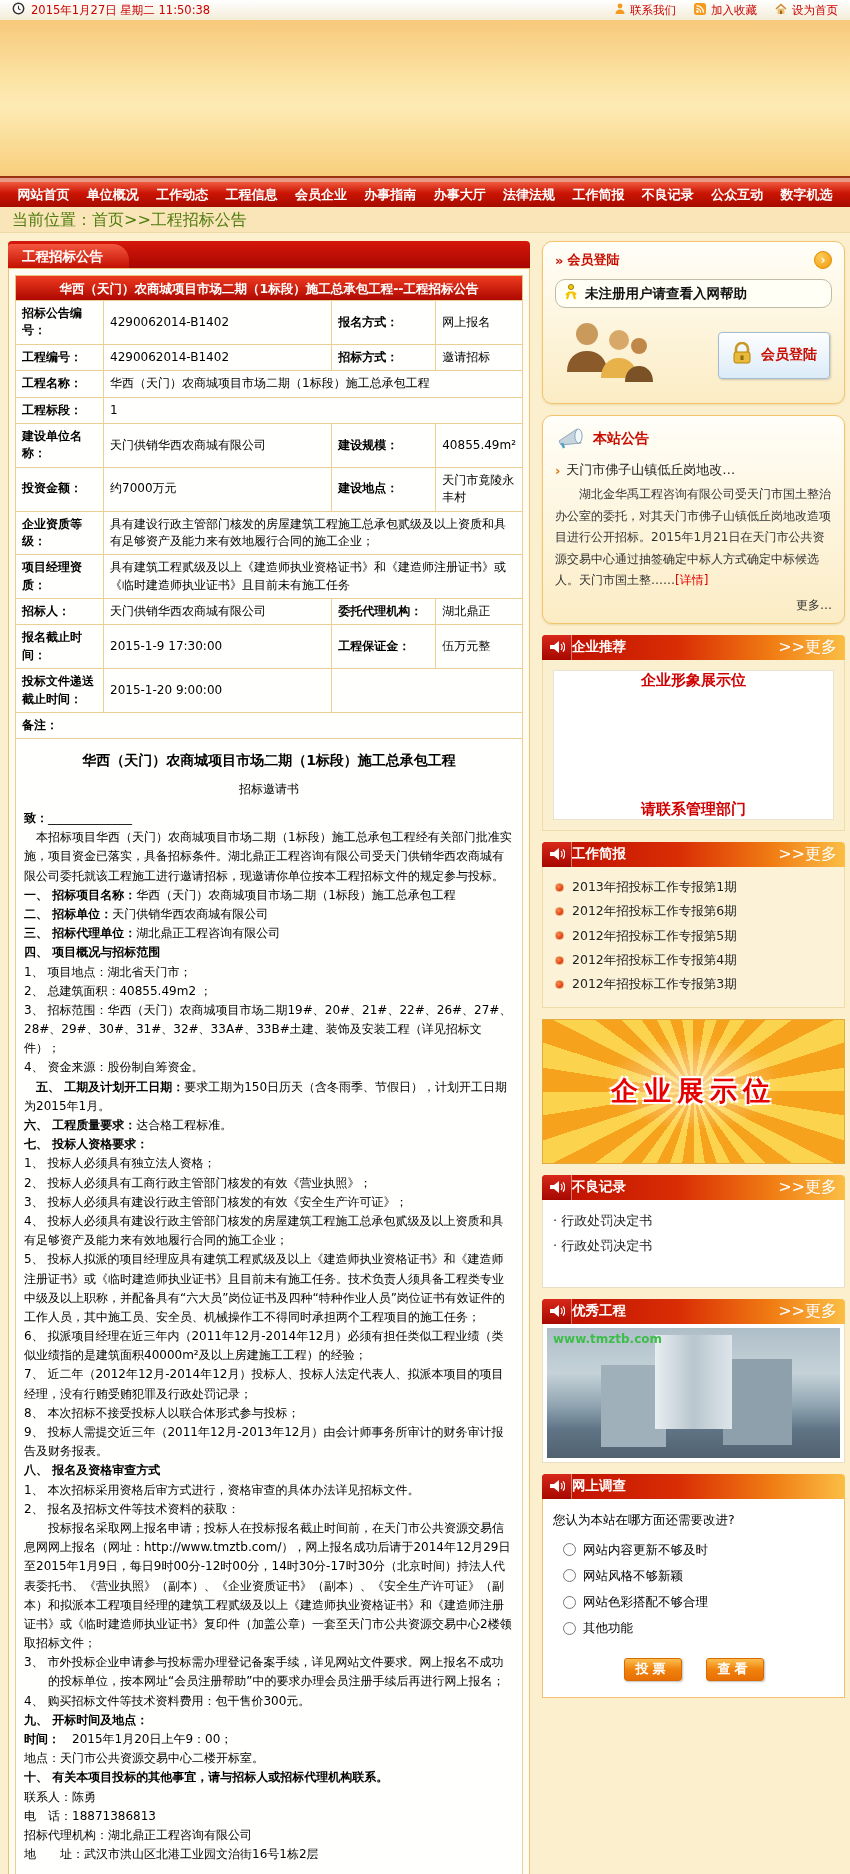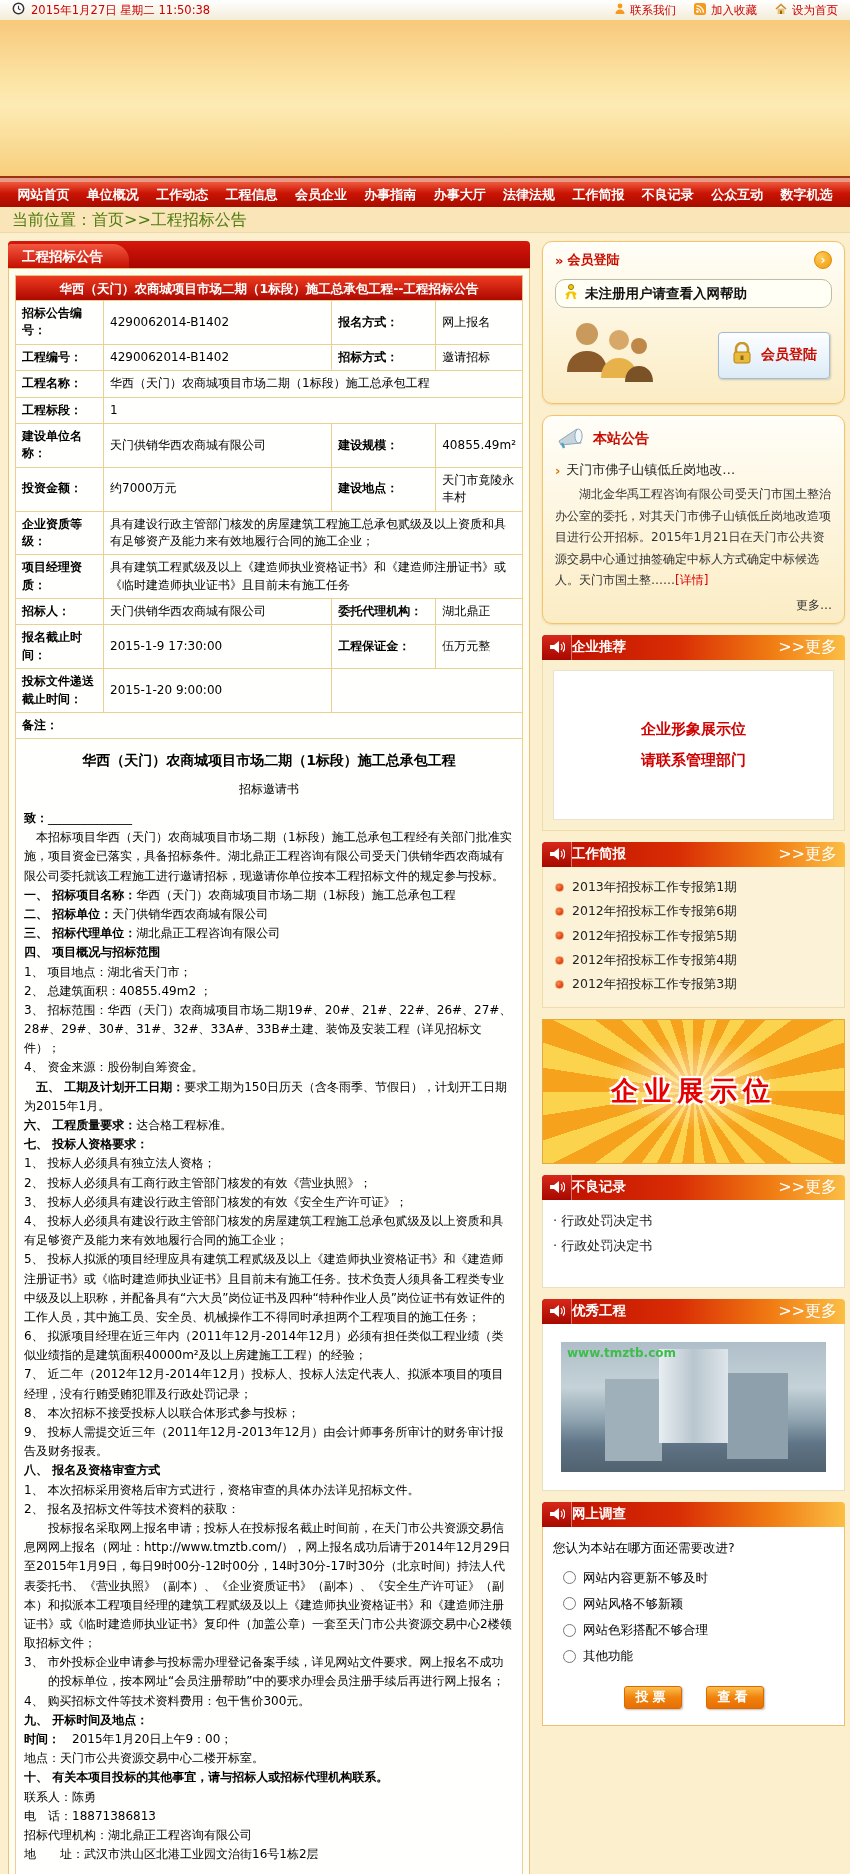--- a/index.html
+++ b/index.html
@@ -72,39 +72,39 @@
 
   .hpanel-head { height:25px; border-radius:4px 4px 0 0; display:flex; align-items:center; padding-right:8px;
                  background:linear-gradient(90deg,#BC0B00 0%,#D92D05 45%,#F07A12 75%,#FBBE45 100%); }
   .speaker-chip { width:30px; height:25px; background:linear-gradient(#D8281A,#A60800); border-radius:4px 0 0 0;
                   display:flex; align-items:center; justify-content:center; border-right:1px solid rgba(255,255,255,.45); }
   .hpanel-title { color:#fff; font-weight:bold; font-size:13.5px; }
   .hpanel-more { margin-left:auto; font-size:16px; color:#FFF; cursor:pointer; }
 
   .recommend-body { background:#FAF0D0; border:1px solid #F0DCA8; border-top:0; padding:10px; }
   .recommend-inner { background:#FFF; border:1px solid #E8E2CE; height:150px; display:flex; flex-direction:column;
-                     align-items:center; justify-content:center; gap:12px; color:#D00000; font-weight:bold; font-size:15px; }
+                     align-items:center; justify-content:space-between; gap:12px; color:#D00000; font-weight:bold; font-size:15px; }
 
   .bulletin-body { background:#FBF2D8; border:1px solid #F0DCA8; border-top:0; padding:8px 6px 10px 12px; }
   .bul-item { display:flex; align-items:center; gap:8px; font-size:12.5px; color:#222; line-height:1.95; cursor:pointer; }
   .bul-dot { width:9px; height:9px; flex:none; border-radius:50%;
              background:radial-gradient(circle at 35% 35%,#FF8A50,#D01000); border:1px solid #E2A050; }
 
   .ad-banner { height:145px; border:1px solid #E2A93E; display:flex; align-items:center; justify-content:center;
     background:
       radial-gradient(ellipse at 50% 45%, rgba(255,255,255,.55), rgba(255,255,255,0) 42%),
       repeating-conic-gradient(from 0deg at 50% 50%, #F6A21C 0deg 9deg, #FCD34D 9deg 18deg); }
   .ad-text { font-size:27px; font-weight:bold; color:#E60000; letter-spacing:6px;
              text-shadow:2px 2px 0 #FFF,-2px -2px 0 #FFF,2px -2px 0 #FFF,-2px 2px 0 #FFF; }
 
   .bad-body { background:#FFF; border:1px solid #EADFC2; border-top:0; padding:8px 10px 28px; }
   .bad-item { font-size:13px; color:#222; line-height:1.95; cursor:pointer; }
   .bad-item .dot { margin-right:4px; }
 
-  .exc-body { border:1px solid #EADFC2; border-top:0; padding:18px; background:#fff; }
+  .exc-body { border:1px solid #EADFC2; border-top:0; padding:4px; background:#fff; }
   .exc-photo { height:130px; position:relative; overflow:hidden;
     background:linear-gradient(#AEBEC8 0%,#C5D2D8 35%,#8FA4B0 60%,#5F7486 78%,#51626F 100%); }
   .exc-photo::before { content:""; position:absolute; left:37%; top:6%; width:26%; height:72%;
     background:linear-gradient(90deg,#E8EEF2,#B9C6CE 50%,#DDE5EA); box-shadow:-60px 24px 0 -6px #9FB0BA, 64px 20px 0 -4px #8DA0AC; }
   .exc-mark { position:absolute; top:4px; left:6px; color:#3DBE4A; font-size:12px; font-weight:bold; }
 
   .survey-body { background:#FFF; border:1px solid #F0C070; border-top:0; padding:13px 10px 16px; }
   .survey-q { font-size:12.5px; margin-bottom:8px; }
   .survey-opt { display:flex; align-items:center; gap:7px; font-size:12.5px; line-height:2.1; padding-left:10px; cursor:pointer; }
   .survey-btns { display:flex; justify-content:center; gap:24px; margin-top:16px; }

